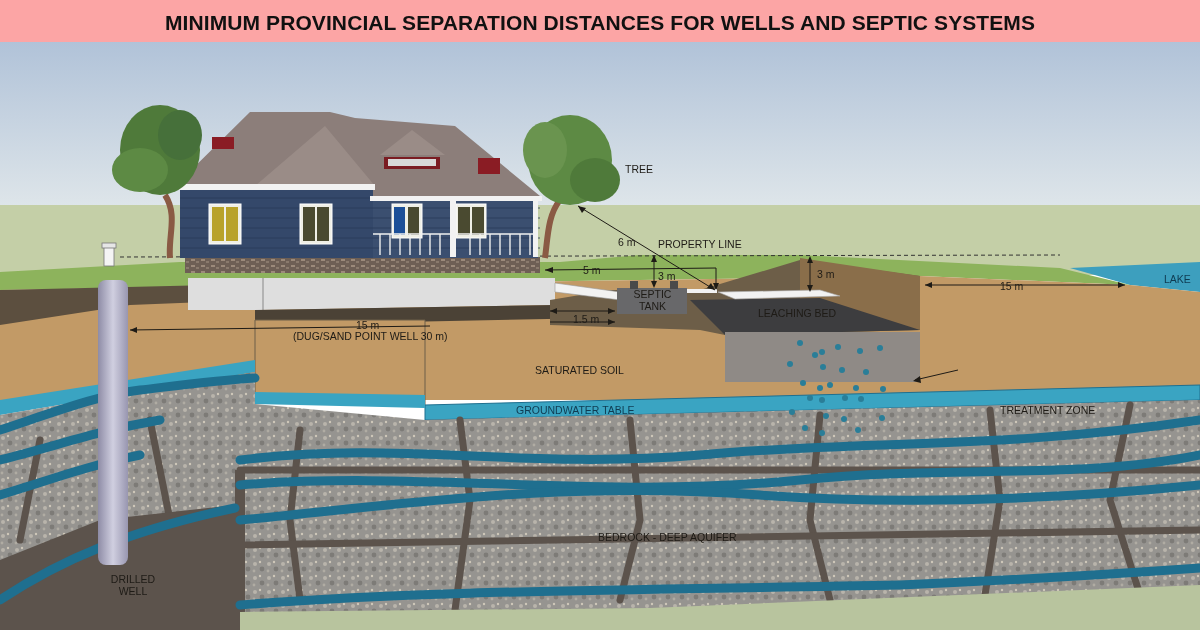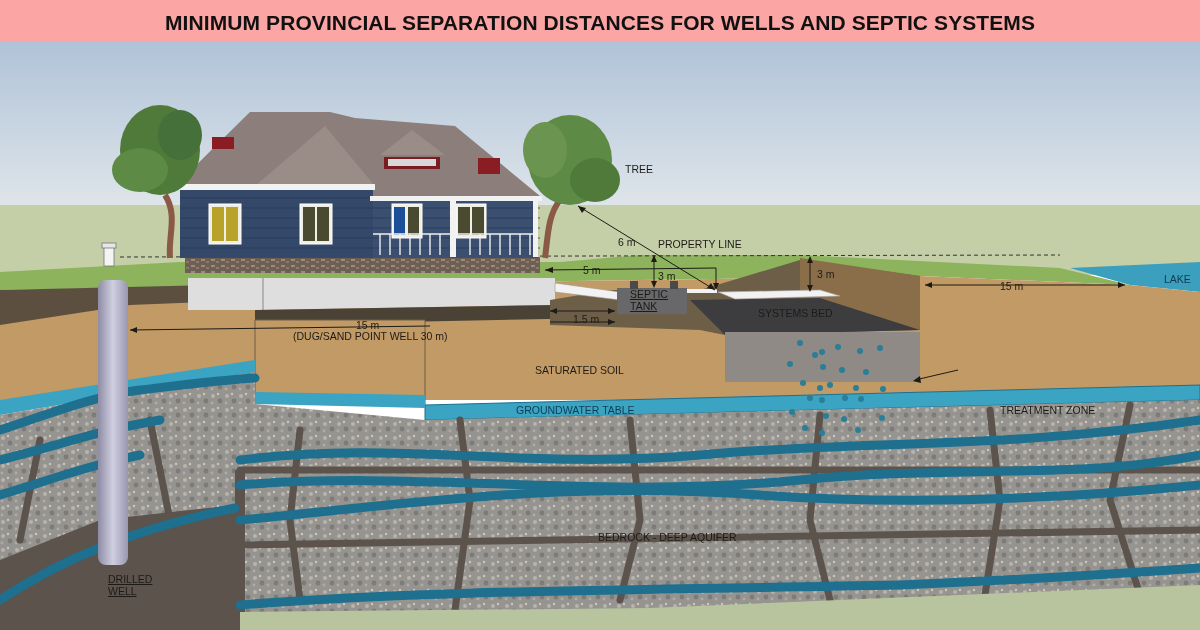--- a/index.html
+++ b/index.html
@@ -1,20 +1,20 @@
 <!DOCTYPE html>
 <html><head>
 <meta charset="utf-8">
 <style>
   html,body{margin:0;padding:0;}
   body{width:1200px;height:630px;overflow:hidden;background:#ffffff;font-family:"Liberation Sans",sans-serif;position:relative;}
   .title{position:absolute;left:0;top:0;width:1200px;height:42px;background:#fca5a5;text-align:center;line-height:46px;font-weight:bold;font-size:21px;color:#111;letter-spacing:0.1px;z-index:5;}
   svg.scene{position:absolute;left:0;top:40px;}
   .lbl{position:absolute;font-size:10.5px;color:#1e1b16;white-space:nowrap;z-index:6;line-height:12px;}
-  .lbl.c{text-decoration:underline;}
+  .lbl.c{text-align:center;}
   .lbl.blue{color:#0f3b52;}
 </style>
 </head>
 <body>
 
 <div class="title">MINIMUM PROVINCIAL SEPARATION DISTANCES FOR WELLS AND SEPTIC SYSTEMS</div>
 
 <svg class="scene" width="1200" height="590" viewBox="0 40 1200 590" xmlns="http://www.w3.org/2000/svg">
   <defs>
     <pattern id="rockTex" width="14" height="14" patternUnits="userSpaceOnUse">
@@ -256,21 +256,21 @@
 <div class="lbl blue" style="left:1156px;top:273px;padding-left:8px;">LAKE</div>
 <div class="lbl" style="left:610px;top:236px;margin-left:8px;">6 m</div>
 <div class="lbl" style="left:583px;top:264px;">5 m</div>
 <div class="lbl" style="left:658px;top:270px;">3 m</div>
 <div class="lbl" style="left:817px;top:268px;">3 m</div>
 <div class="lbl" style="left:1000px;top:280px;">15 m</div>
 <div class="lbl c" style="left:630px;top:288px;width:45px;">
   <div>SEPTIC</div>
   <div>TANK</div>
 </div>
-<div class="lbl" style="left:758px;top:307px;">SYSTEMS BED</div>
+<div class="lbl" style="left:758px;top:307px;">LEACHING BED</div>
 <div class="lbl" style="left:573px;top:313px;">1.5 m</div>
 <div class="lbl" style="left:356px;top:319px;">15 m</div>
 <div class="lbl" style="left:293px;top:330px;">(DUG/SAND POINT WELL 30 m)</div>
 <div class="lbl" style="left:535px;top:364px;">SATURATED SOIL</div>
 <div class="lbl" style="left:1000px;top:364px;margin-top:40px;">TREATMENT ZONE</div>
 <div class="lbl blue" style="left:516px;top:404px;">GROUNDWATER TABLE</div>
 <div class="lbl" style="left:598px;top:531px;">BEDROCK - DEEP AQUIFER</div>
 <div class="lbl c" style="left:108px;top:573px;width:50px;">
   <div>DRILLED</div>
   <div>WELL</div>

